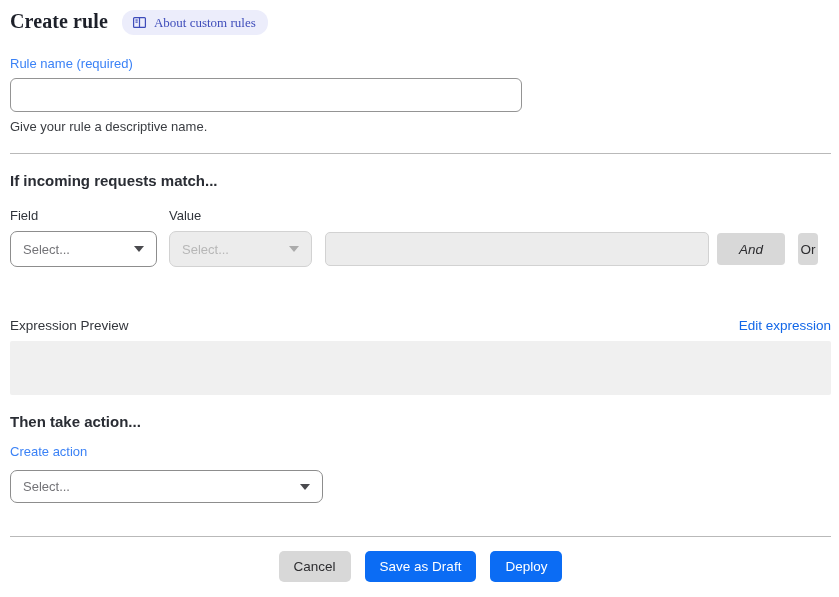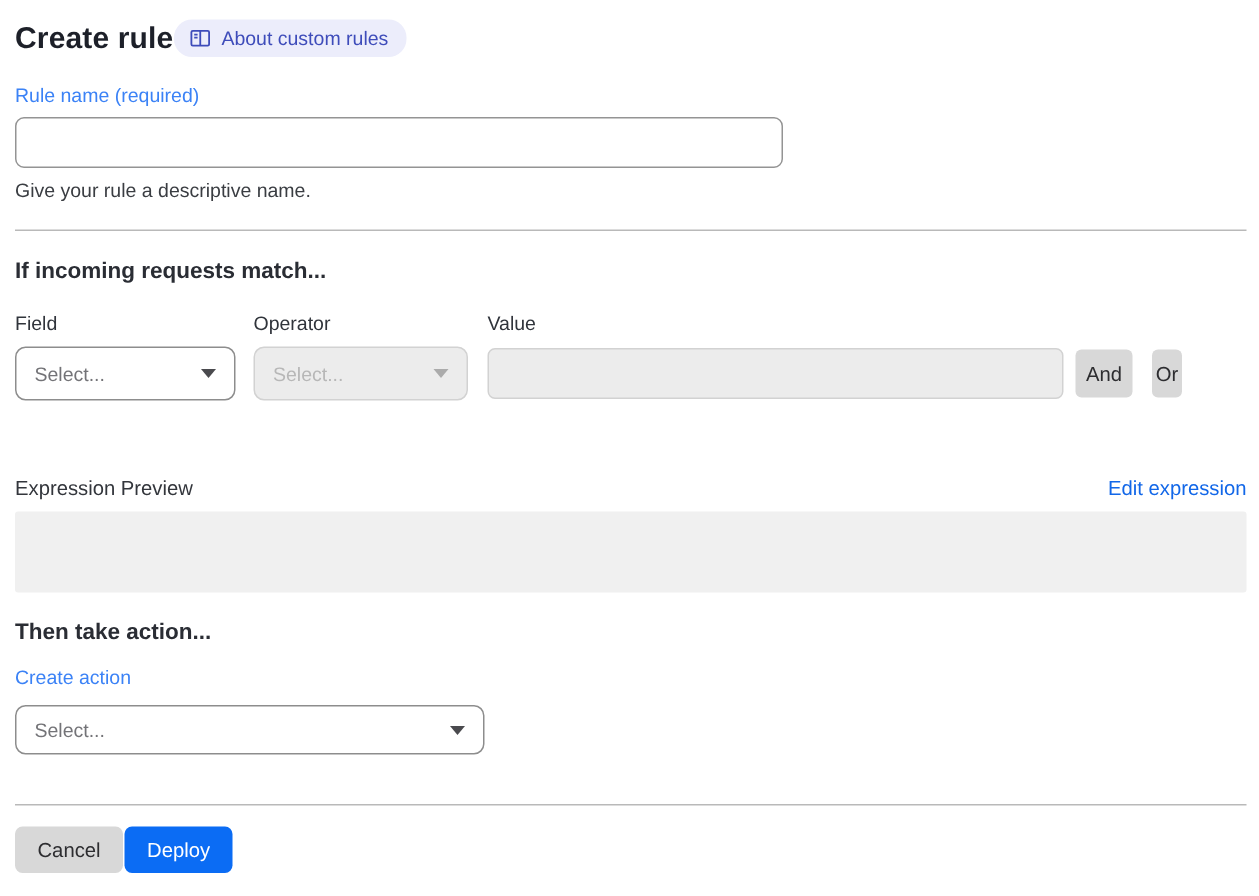--- a/index.html
+++ b/index.html
@@ -9,21 +9,21 @@
     color: #2e2e33;
     width: 839px;
   }
   .page {
     width: 839px;
     min-height: 597px;
     padding: 10px 8px 14px 10px;
   }
 
   
-  .header-row { display: flex; align-items: flex-end; height: 28px; }
+  .header-row { display: flex; align-items: flex-start; gap: 14px; height: 28px; font-family: Liberation Serif, serif; }
   .page-title { font-size: 20px; font-weight: 700; color: #1d2029; letter-spacing: 0.1px; }
   .badge {
     display: inline-flex; align-items: center; gap: 7px;
     background: #ecedfb; color: #3e4cba;
     font-size: 13px; line-height: 1;
     padding: 5px 12px 5px 10px; border-radius: 12px;
     cursor: pointer; text-decoration: none;
   }
   .badge svg { display: block; }
 
@@ -70,38 +70,38 @@
   .value-input {
     width: 384px; height: 34px; margin-right: 8px;
     background: #ececec; border: 1px solid #d2d2d2; border-radius: 5px;
     font-size: 13px; padding: 0 10px; color: #6b6b6b;
   }
   .chip-button {
     height: 32px; border: none; border-radius: 4px;
     background: #d8d8d8; color: #2d2d30; font-size: 13.5px;
     font-family: "Liberation Sans", sans-serif; cursor: pointer;
   }
-  .and-button { width: 38px; margin-right: 13px; }
+  .and-button { width: 68px; margin-right: 13px; font-style: italic; }
   .or-button { width: 20px; }
 
   
   .expr-row { display: flex; align-items: baseline; justify-content: space-between; margin-top: 51px; }
   .expr-label { font-size: 13.5px; color: #33363c; }
   .edit-link { font-size: 13.5px; color: #1267e8; text-decoration: none; cursor: pointer; }
   .expr-box {
     margin-top: 8px; height: 54px; width: 100%;
     background: #f0f0f0; border-radius: 2px;
     font-size: 13px; color: #55585e; padding: 8px 10px;
   }
 
   
   .select-action { width: 313px; height: 33px; margin-top: 11px; }
 
   
-  .footer-row { display: flex; justify-content: flex-start; align-items: center; gap: 1px; margin-top: 14px; }
+  .footer-row { display: flex; justify-content: center; align-items: center; gap: 14px; margin-top: 14px; }
   .footer-button {
     height: 31px; border: none; border-radius: 5px;
     font-size: 13.5px; font-family: "Liberation Sans", sans-serif;
     padding: 0 15px; cursor: pointer;
   }
   .cancel-button { background: #d8d8d8; color: #2d2d30; }
   .primary-button { background: #0b6cf4; color: #ffffff; }
 </style>
 </head>
 <body>
@@ -126,21 +126,20 @@
   <label class="field-label">Rule name (required)</label>
   <input class="rule-name-input" type="text" value="" style="">
   <div class="helper-text">Give your rule a descriptive name.</div>
 
   <hr class="divider">
 
   <h2 class="section-heading">If incoming requests match...</h2>
 
   <div class="labels-row">
     <div class="col-field">Field</div>
-    <div class="col-operator">Operator</div>
     <div class="col-value">Value</div>
   </div>
 
   <div class="controls-row">
     <div class="select-box select-field">
       <span>Select...</span>
       <span class="caret"></span>
     </div>
     <div class="select-box select-operator">
       <span>Select...</span>
@@ -161,16 +160,17 @@
   <label class="field-label" style="margin-top:14px;">Create action</label>
   <div class="select-box select-action">
     <span>Select...</span>
     <span class="caret"></span>
   </div>
 
   <hr class="divider-2">
 
   <div class="footer-row">
     <button class="footer-button cancel-button">Cancel</button>
+    <button class="footer-button primary-button">Save as Draft</button>
     <button class="footer-button primary-button">Deploy</button>
   </div>
 
 </div>
 
 </body></html>

